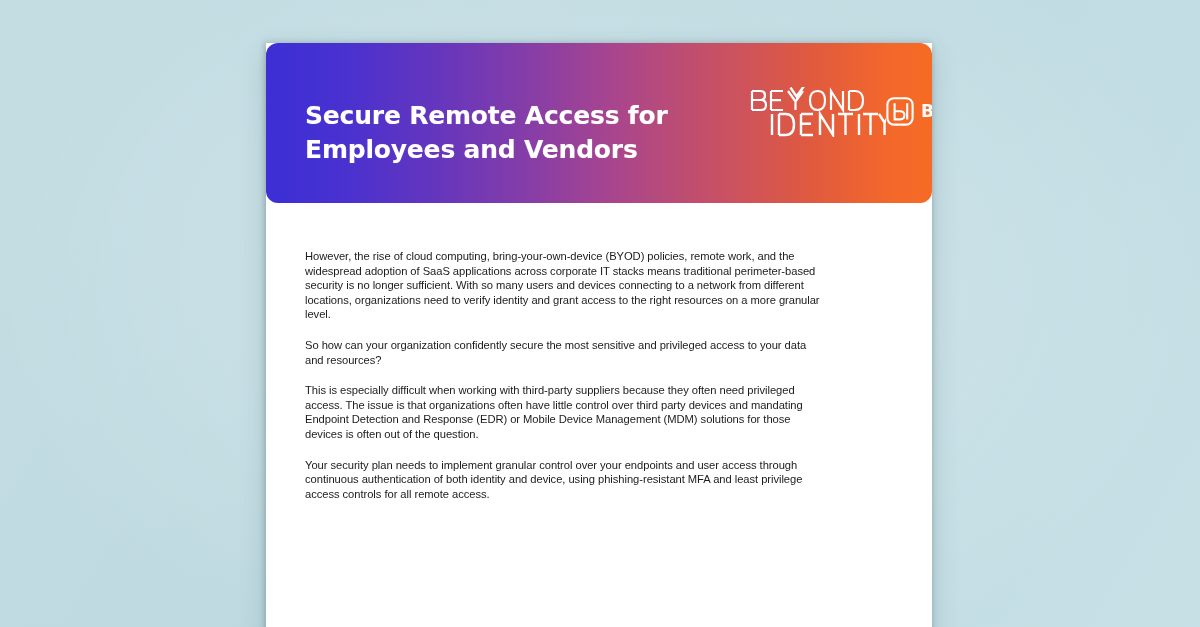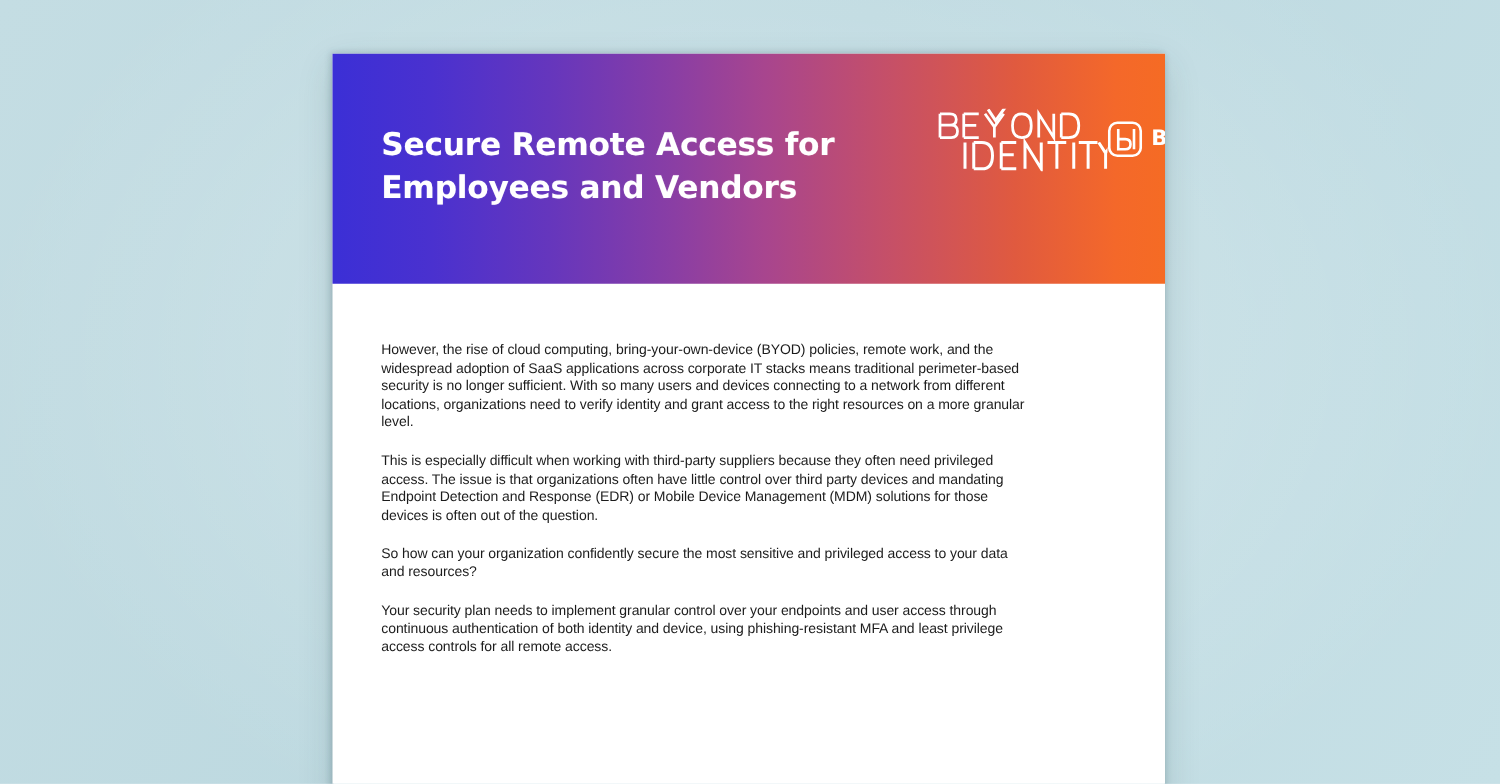--- a/index.html
+++ b/index.html
@@ -27,32 +27,33 @@
     background:#ffffff;
     box-shadow:
       0 2px 6px rgba(40,70,80,0.22),
       0 10px 26px rgba(40,70,80,0.18),
       -2px -2px 5px rgba(40,70,80,0.10);
   }
 
   
   .doc-header {
     position:relative;
-    height:184px;
+    height:160px;
     background:linear-gradient(90deg,
       #3b2fd6 0%,
       #4a31cf 12%,
       #6536bd 26%,
       #8a3ea4 41%,
       #a8458e 52%,
       #c44f6a 66%,
       #e05a3f 82%,
       #f4682a 94%,
       #f56b24 100%);
     overflow:hidden;
+    border-radius:12px;
   }
 
   .header-title {
     position:absolute;
     left:39px; top:56px;
     color:#ffffff;
     font-family:"DejaVu Sans", sans-serif;
     font-size:25px;
     font-weight:bold;
     line-height:34px;
@@ -178,20 +179,20 @@
           <path d="M21.2,7.2 L21.2,23.4" fill="none" stroke="#ffffff" stroke-width="2.1"></path>
         </svg>
         <span class="bt-word">BeyondTrust</span>
       </div>
 
     </div>
   </div>
 
   <div class="doc-body">
     <p>However, the rise of cloud computing, bring-your-own-device (BYOD) policies, remote work, and the widespread adoption of SaaS applications across corporate IT stacks means traditional perimeter-based security is no longer sufficient. With so many users and devices connecting to a network from different locations, organizations need to verify identity and grant access to the right resources on a more granular level.</p>
+    <p>So how can your organization confidently secure the most sensitive and privileged access to your data and resources?</p>
     <p>This is especially difficult when working with third-party suppliers because they often need privileged access. The issue is that organizations often have little control over third party devices and mandating Endpoint Detection and Response (EDR) or Mobile Device Management (MDM) solutions for those devices is often out of the question.</p>
-    <p>So how can your organization confidently secure the most sensitive and privileged access to your data and resources?</p>
 
 
     <p>Your security plan needs to implement granular control over your endpoints and user access through continuous authentication of both identity and device, using phishing-resistant MFA and least privilege access controls for all remote access.</p>
   </div>
 
 </div>
 
 </body></html>

